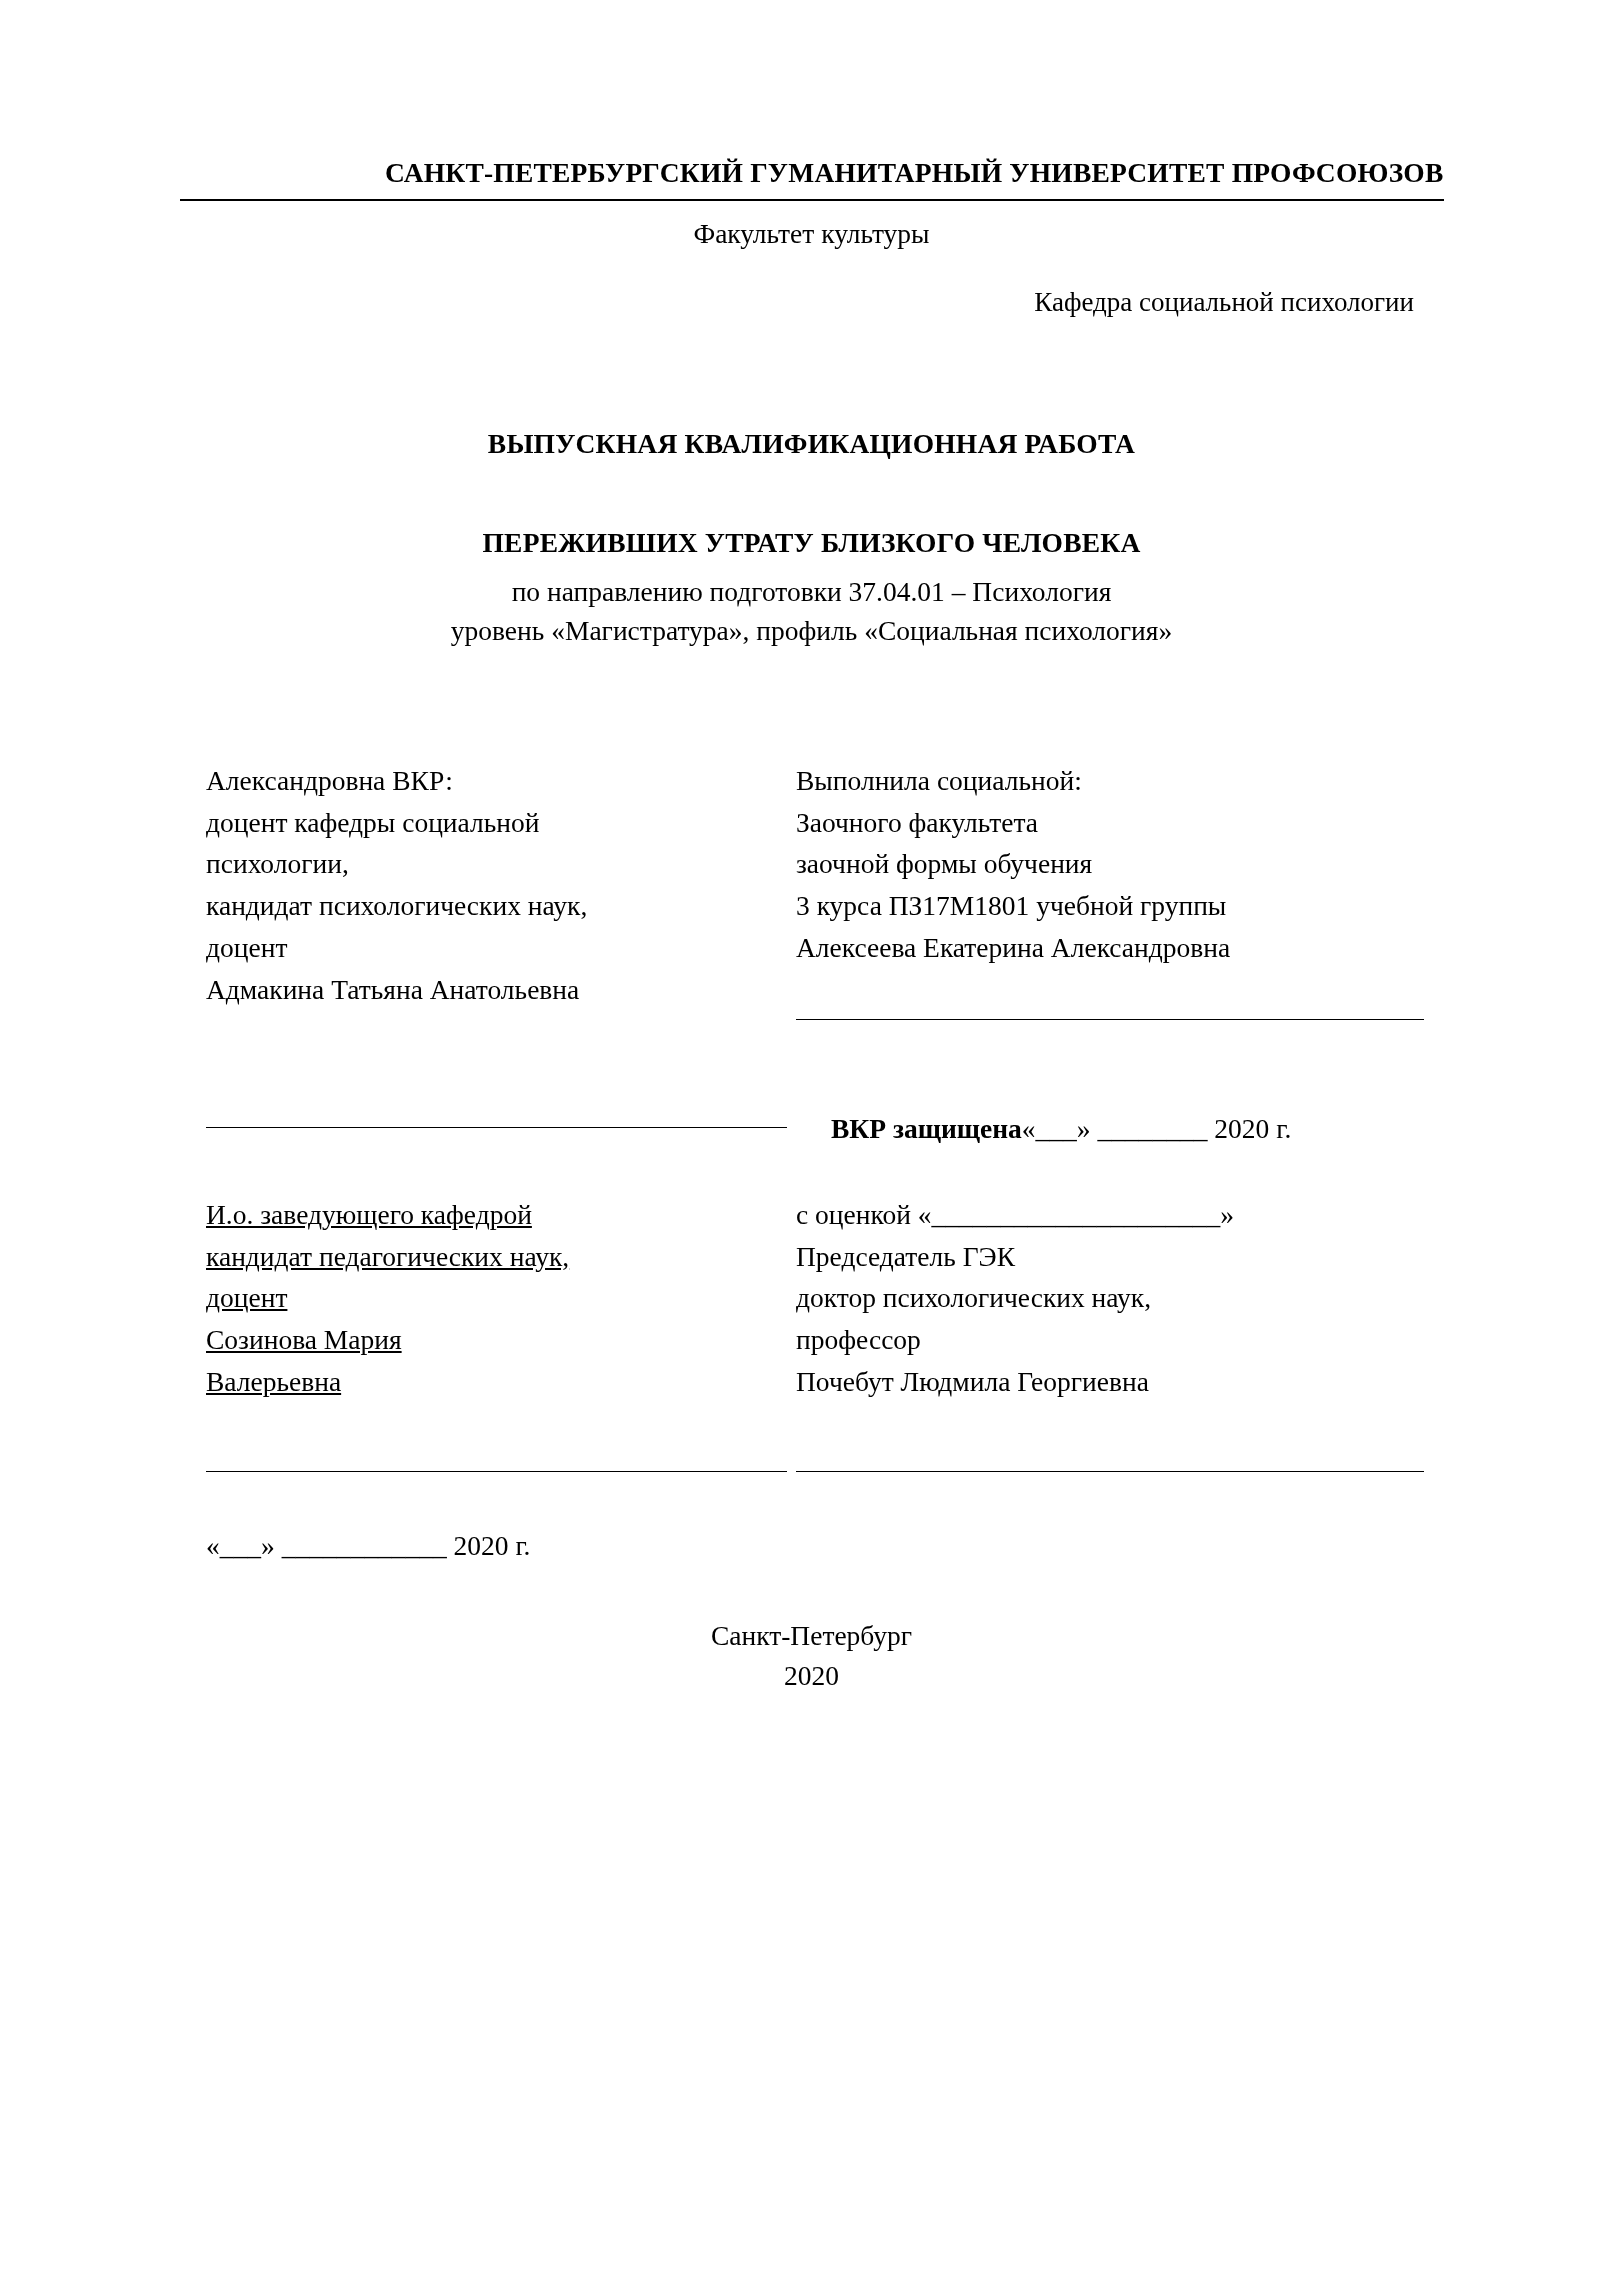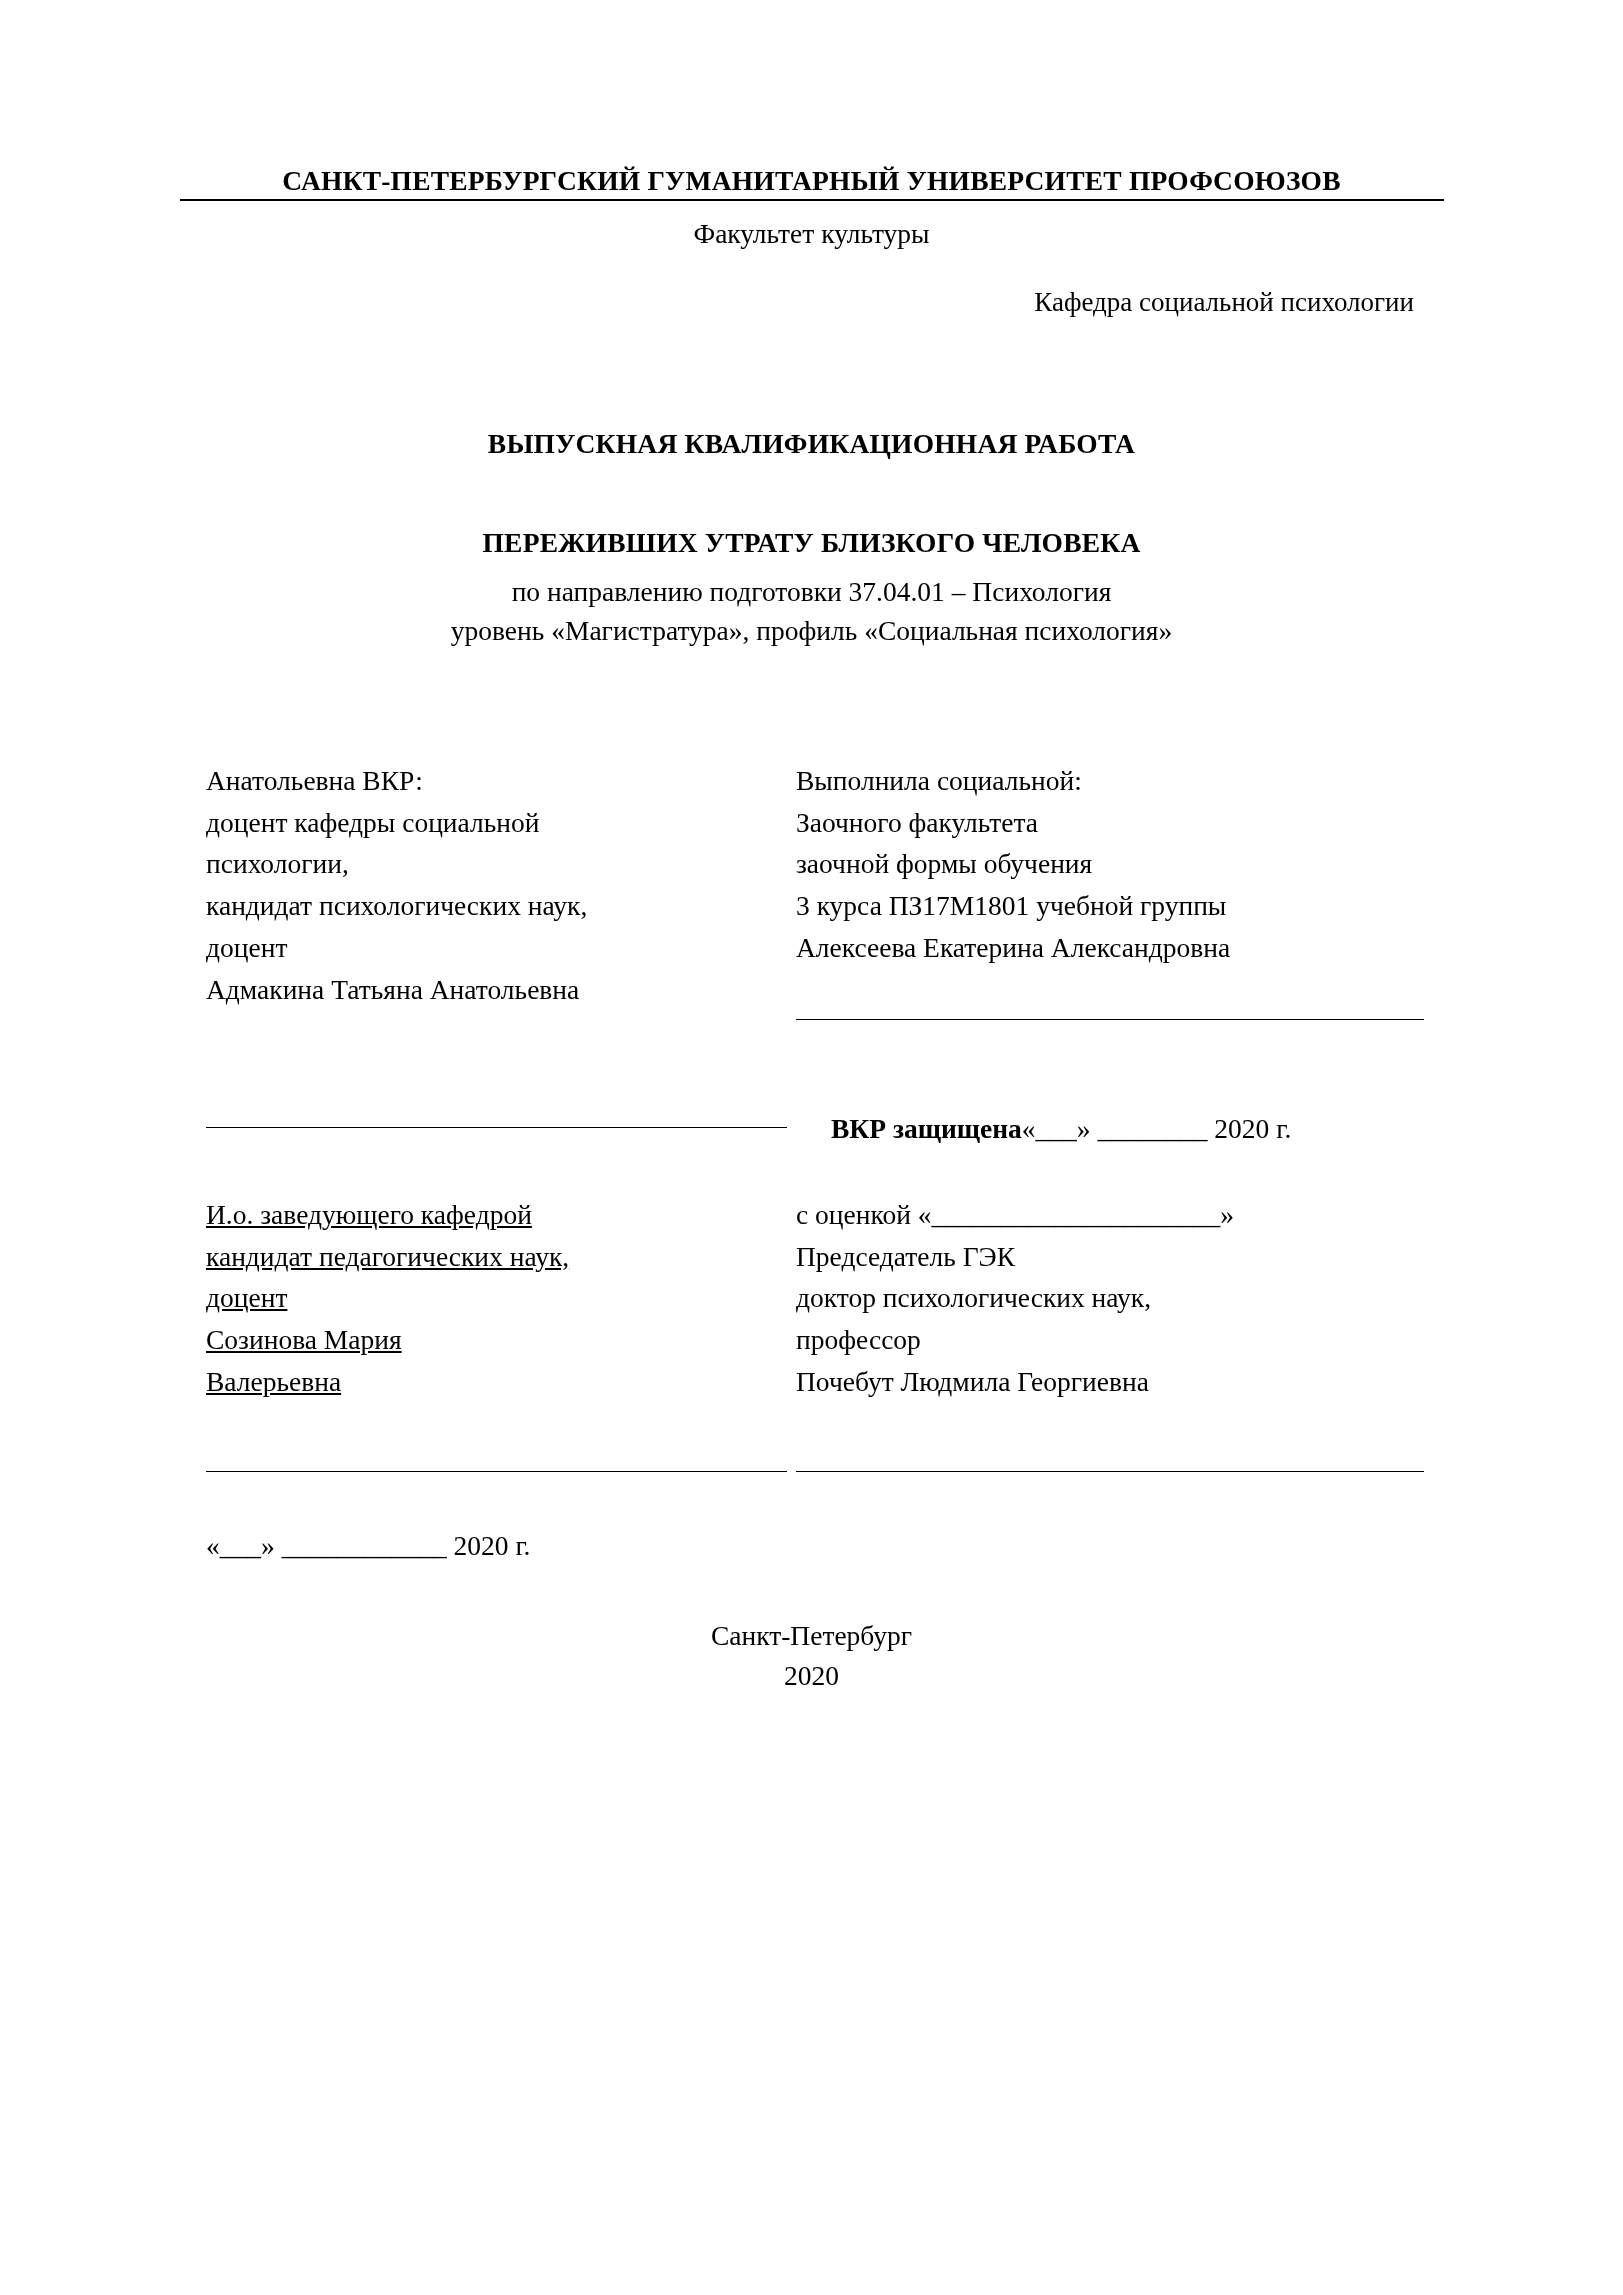--- a/index.html
+++ b/index.html
@@ -22,28 +22,28 @@
     padding: 157px 94px 0 94px;
   }
   .content {
     width: 1287px;
     margin: 0 auto;
     position: relative;
   }
 
   
   .university {
-    text-align: center;
+    text-align: right;
     font-weight: bold;
     font-size: 27.5px;
     letter-spacing: 0.2px;
-    padding-bottom: 2px;
+    padding-bottom: 10px;
     border-bottom: 2.4px solid #000;
     width: 1264px;
-    margin: 8px auto;
+    margin: 0 auto;
     white-space: nowrap;
   }
   .faculty {
     text-align: center;
     font-size: 27.5px;
     margin-top: 17.3px;
   }
   .department {
     text-align: right;
     font-size: 27px;
@@ -174,21 +174,21 @@
 
     <div class="title">
       <div>ПЕРЕЖИВШИХ УТРАТУ БЛИЗКОГО ЧЕЛОВЕКА</div>
     </div>
 
     <div class="direction">по направлению подготовки 37.04.01 – Психология</div>
     <div class="level">уровень «Магистратура», профиль «Социальная психология»</div>
 
     <div class="cols">
       <div class="col-left">
-        <div class="line-text">Анатольевна ВКР:</div>
+        <div class="line-text">Александровна ВКР:</div>
         <div class="line-text">доцент кафедры социальной</div>
         <div class="line-text">психологии,</div>
         <div class="line-text">кандидат психологических наук,</div>
         <div class="line-text">доцент</div>
         <div class="line-text">Адмакина Татьяна Анатольевна</div>
       </div>
       <div class="col-right">
         <div class="line-text">Выполнила социальной:</div>
         <div class="line-text">Заочного факультета</div>
         <div class="line-text">заочной формы обучения</div>

